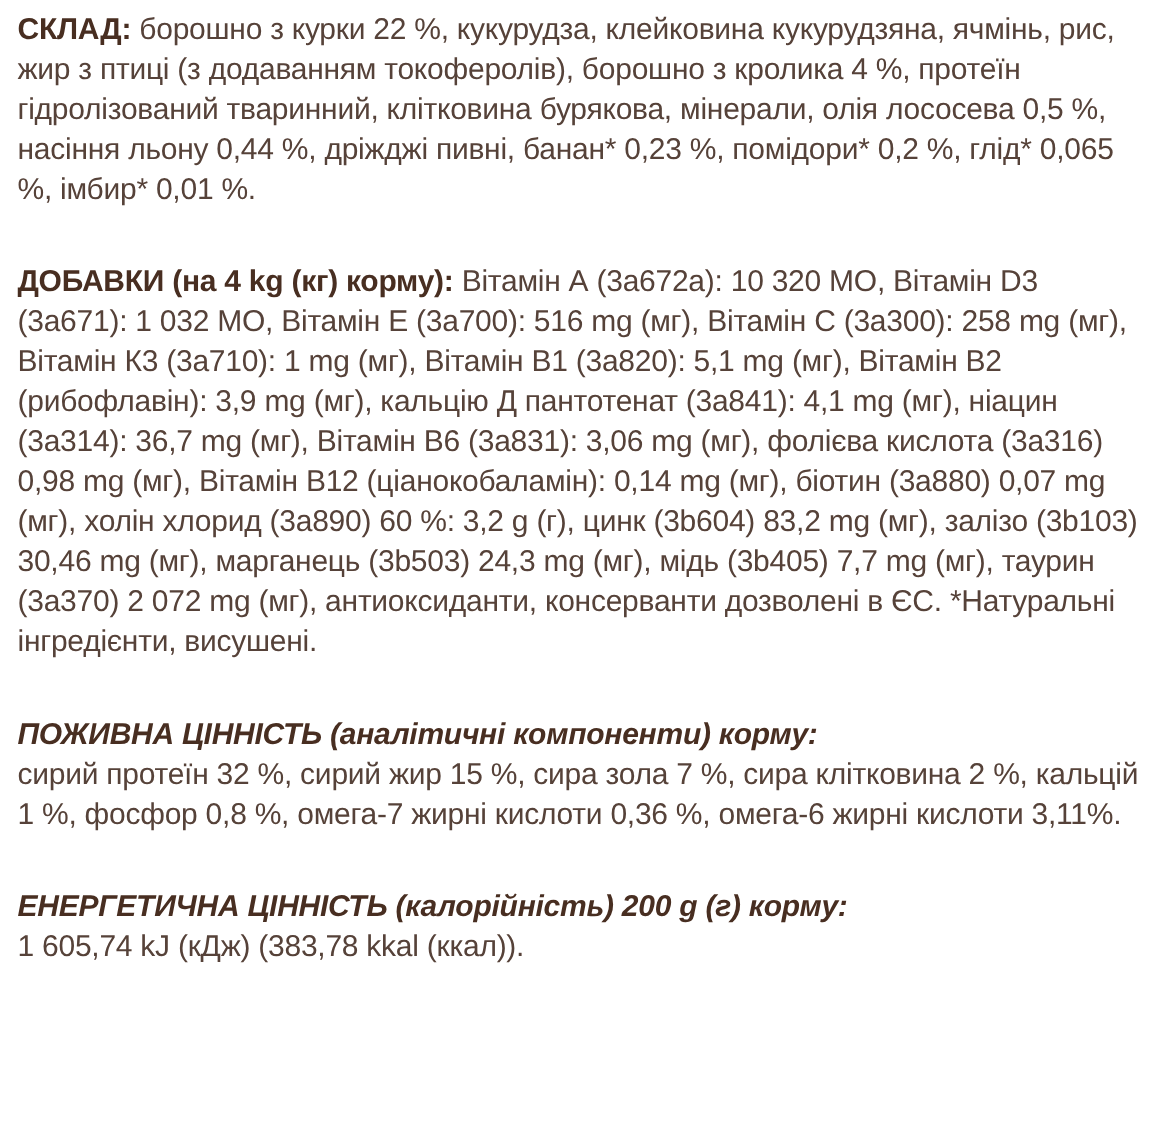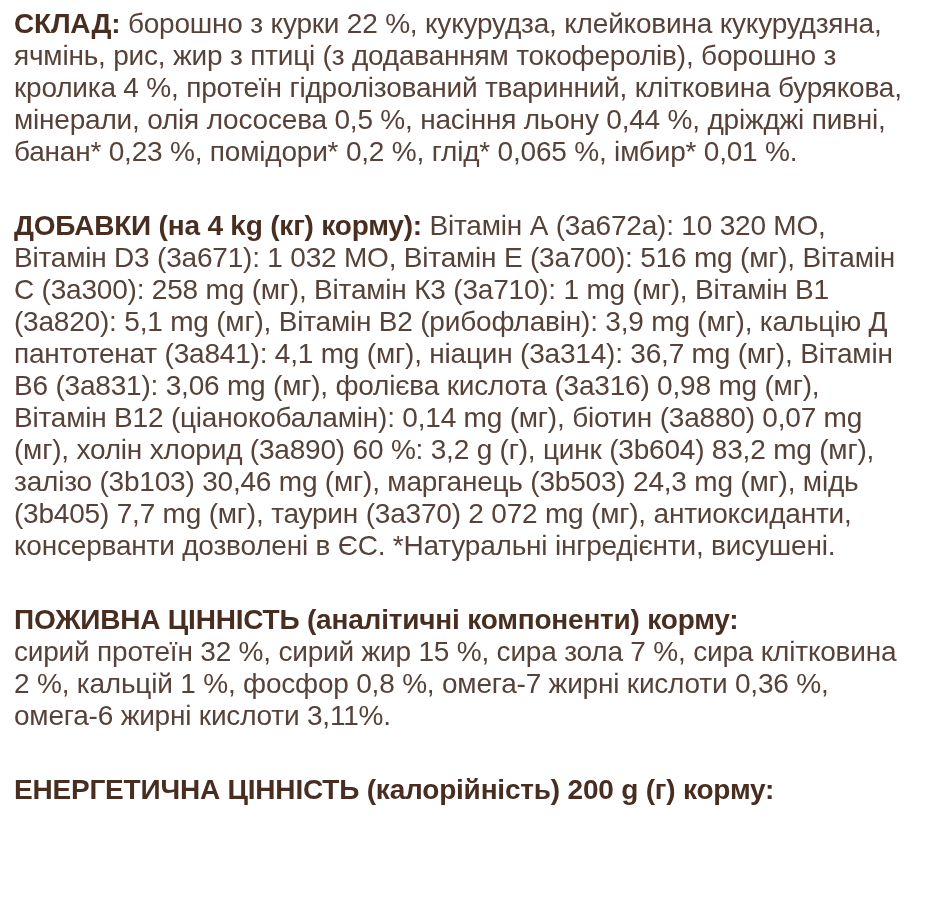--- a/index.html
+++ b/index.html
@@ -12,37 +12,38 @@
     height: 910px;
     overflow: hidden;
     font-family: "Liberation Sans", "DejaVu Sans", sans-serif;
   }
   .page {
     box-sizing: border-box;
     width: 926px;
     height: 910px;
     padding: 8px 10px 0 14px;
     color: #564239;
-    font-size: 28px;
+    font-size: 24px;
     line-height: 32px;
     letter-spacing: -0.2px;
   }
   .section {
     margin: 0 0 42px 0;
   }
   .para {
     margin: 0;
   }
   .sec-label {
     font-weight: 700;
     color: #482e21;
   }
   
   .sec-label.own-line {
     display: block;
+    font-style: italic;
   }
 </style>
 </head>
 <body>
 
 <div class="page">
 
   <div class="section">
     <p class="para">
       <span class="sec-label">СКЛАД:</span>
@@ -60,16 +61,17 @@
   <div class="section">
     <p class="para">
       <span class="sec-label own-line">ПОЖИВНА ЦІННІСТЬ (аналітичні компоненти) корму:</span>
       <span class="sec-body">сирий протеїн 32 %, сирий жир 15 %, сира зола 7 %, сира клітковина 2 %, кальцій 1 %, фосфор 0,8 %, омега-7 жирні кислоти 0,36 %, омега-6 жирні кислоти 3,11%.</span>
     </p>
   </div>
 
   <div class="section">
     <p class="para">
       <span class="sec-label own-line">ЕНЕРГЕТИЧНА ЦІННІСТЬ (калорійність) 200 g (г) корму:</span>
+      <span class="sec-body">1 605,74 kJ (кДж) (383,78 kkal (ккал)).</span>
     </p>
   </div>
 
 </div>
 
 </body></html>

